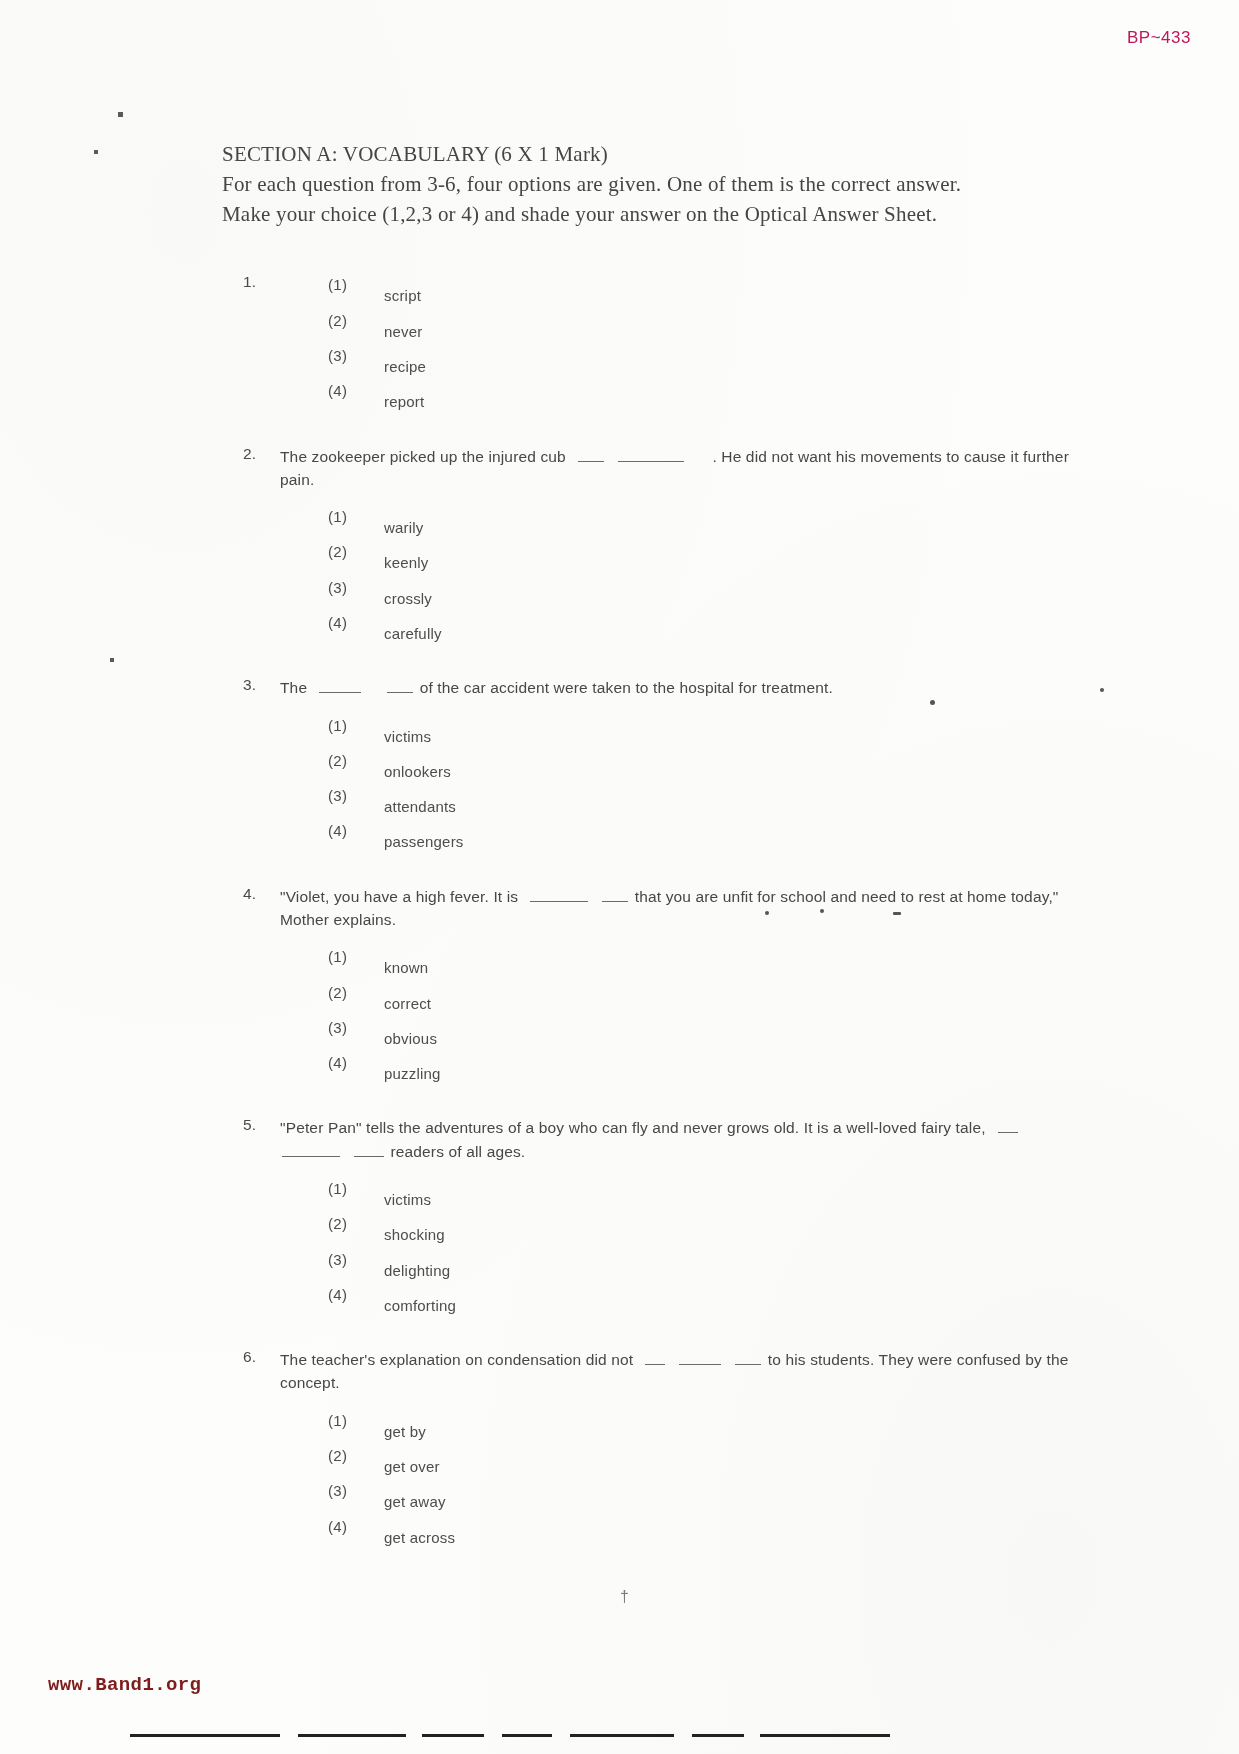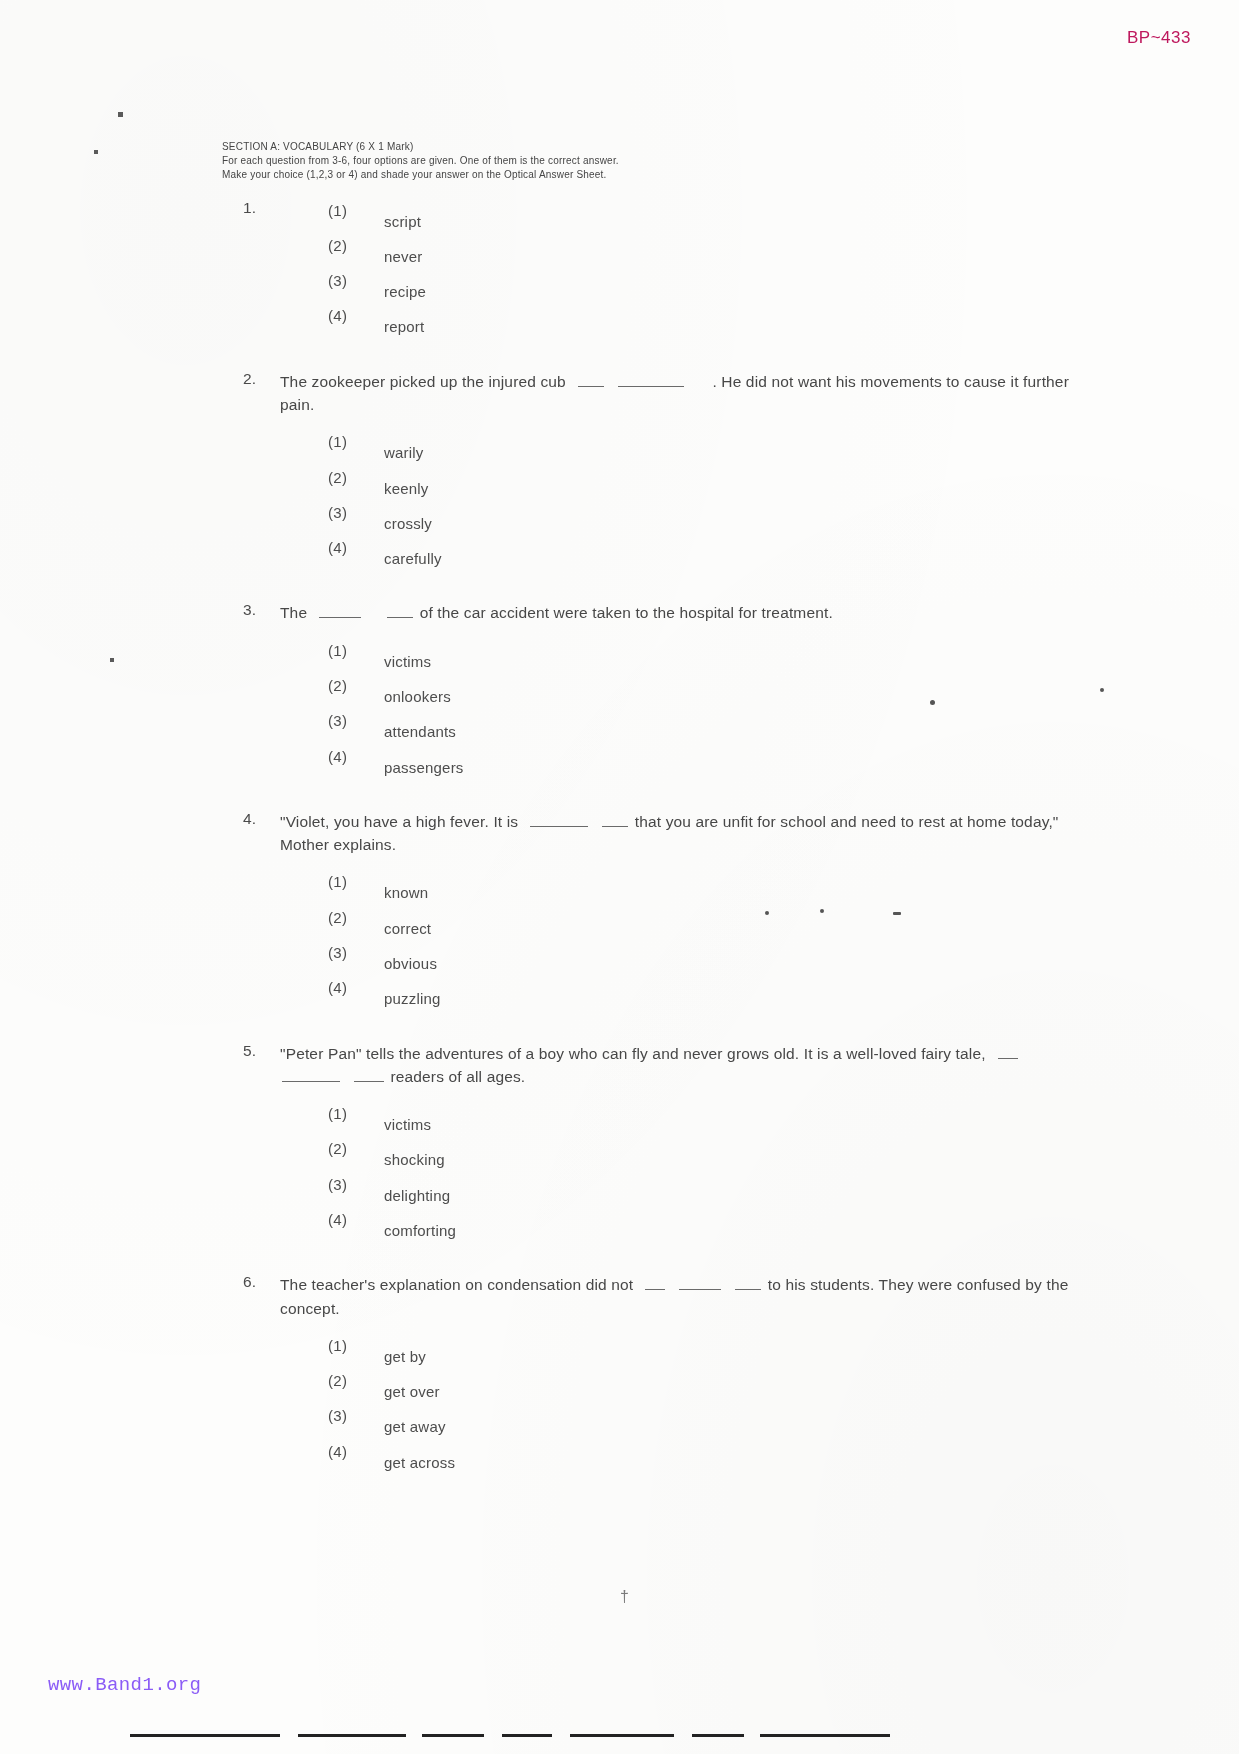--- a/index.html
+++ b/index.html
@@ -41,25 +41,26 @@
   }
 
   .content {
     position: absolute;
     left: 222px;
     top: 140px;
     width: 880px;
   }
 
   .section-head {
-    font-size: 10px;
+    font-size: 21px;
     line-height: 1.42;
     color: #454545;
-    margin-bottom: 16px;
+    margin-bottom: 44px;
     letter-spacing: 0.2px;
+    font-family: Liberation Serif, serif;
   }
   .section-head div { white-space: nowrap; }
 
   .q {
     position: relative;
     margin-bottom: 30px;
     padding-left: 58px;
   }
   .q-num {
     position: absolute;
@@ -108,22 +109,23 @@
     letter-spacing: 0.3px;
   }
   .opt-text { letter-spacing: 0.2px; margin-top: 11px; }
 
   .footer-url {
     position: absolute;
     left: 48px;
     bottom: 58px;
     font-family: "Liberation Mono", monospace;
     font-size: 19px;
-    color: #8b5cf6;
+    color: #7f1d1d;
     letter-spacing: 0.4px;
+    font-weight: bold;
   }
 
   .bottom-dagger {
     position: absolute;
     left: 620px;
     bottom: 148px;
     font-size: 16px;
     color: #7a7a7a;
   }
 

